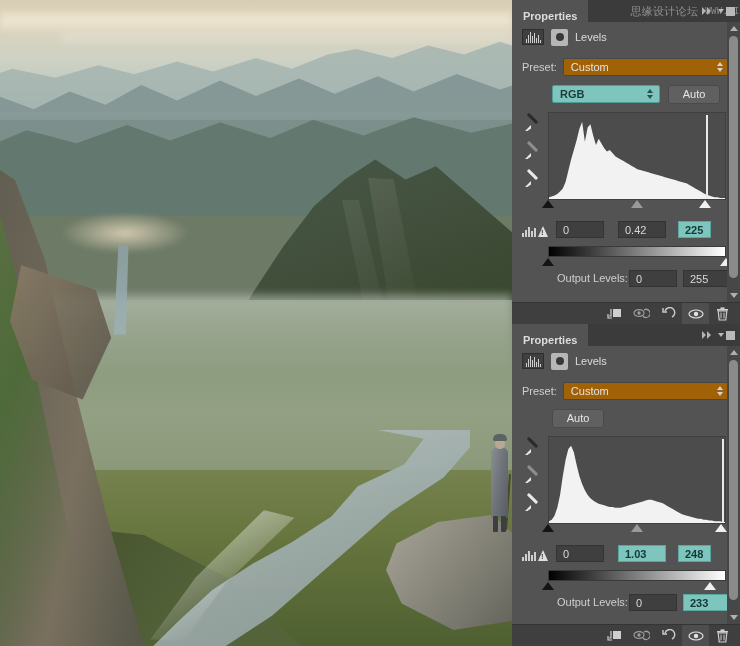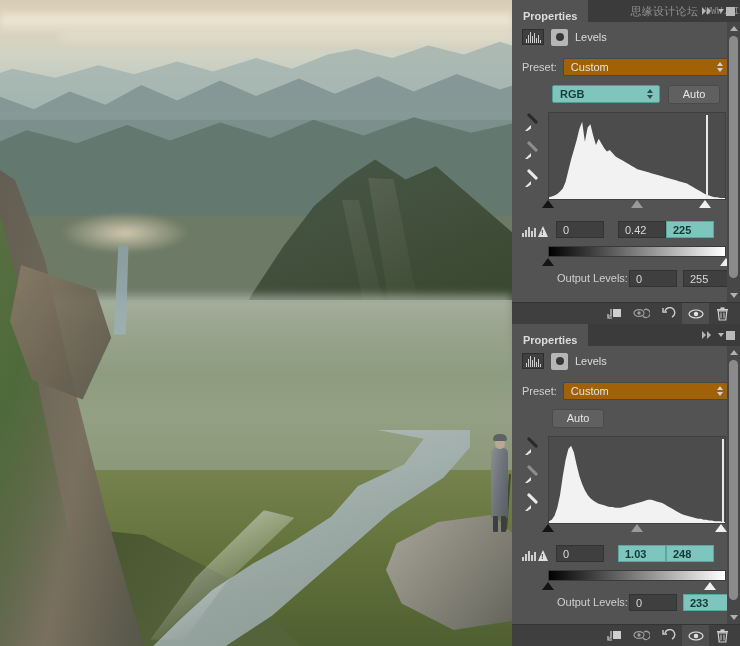--- a/index.html
+++ b/index.html
@@ -347,21 +347,21 @@
   }
   .field{
     height:17px; background:#3f3f3f; border:1px solid #333;
     display:flex; align-items:center; padding-left:6px;
     font-size:11px; color:#d8d8d8;
     position:static; border-radius:0; filter:none;
   }
   .field.hl{ background:#7dc5bd; border-color:#5aa79f; color:#153835; font-weight:bold; }
   .f-black{ position:absolute; left:44px; top:1px; width:48px; }
   .f-gamma{ position:absolute; left:106px; top:1px; width:48px; }
-  .f-white{ position:absolute; left:154px; top:1px; width:48px; }
+  .f-white{ position:absolute; left:166px; top:1px; width:33px; }
 
   .grad-row{ position:relative; margin-top:6px; height:14px; }
   .grad{
     position:absolute; left:36px; top:0; width:178px; height:11px;
     background: linear-gradient(90deg,#000000,#ffffff);
     border:1px solid #3a3a3a;
   }
   .out-sliders{ position:absolute; left:36px; top:10px; width:178px; height:10px; }
 
   .out-row{ position:relative; margin-top:10px; height:20px; }

